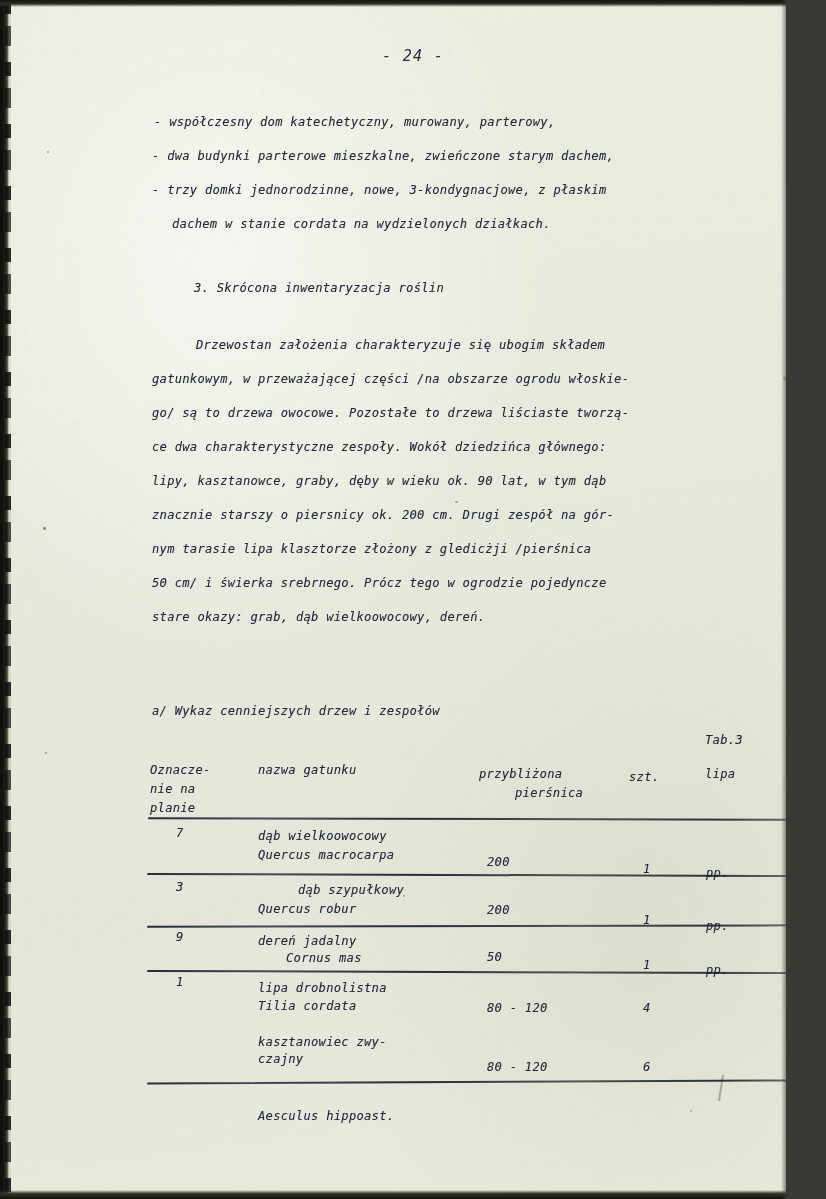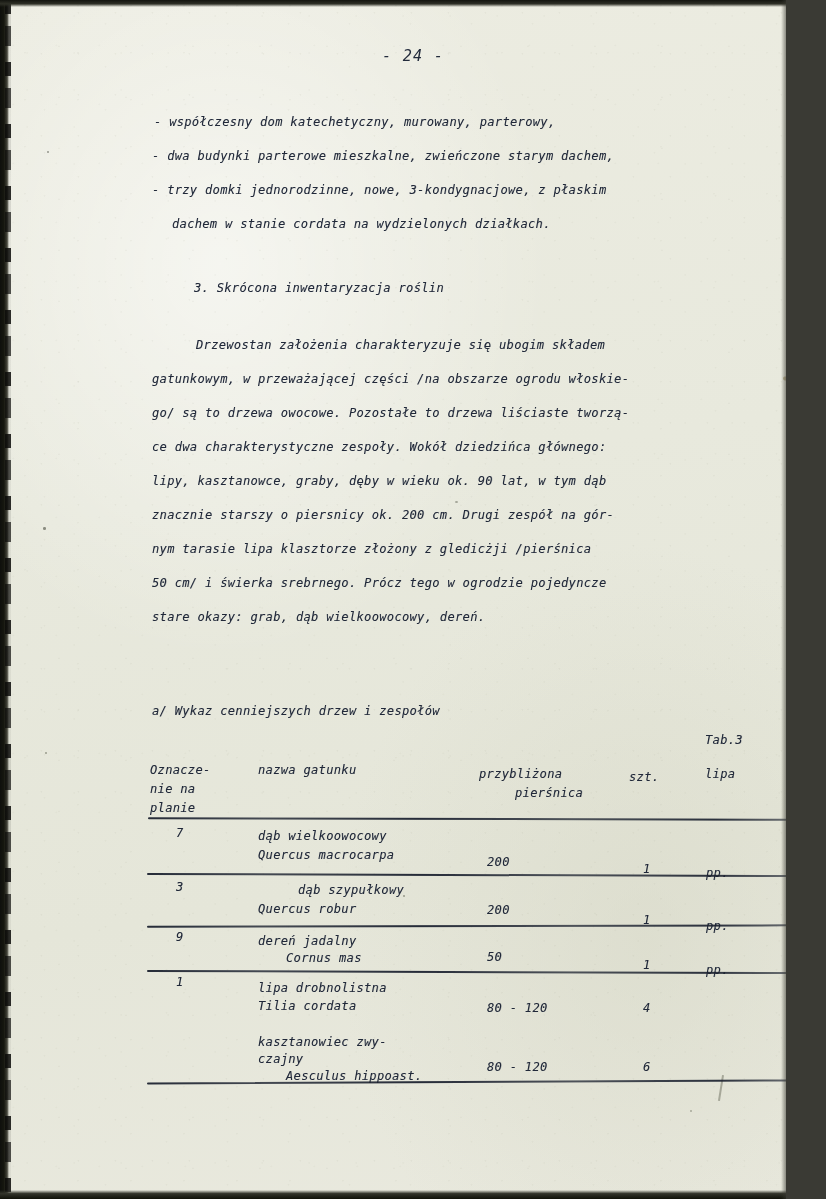--- a/index.html
+++ b/index.html
@@ -198,21 +198,21 @@
     <div class="rule" style="left:147px;top:971px;width:643px;transform:rotate(0.2deg);"></div>
 
     <div class="ln" style="left:176px;top:975px;">1</div>
     <div class="ln" style="left:258px;top:981px;">lipa drobnolistna</div>
     <div class="ln" style="left:258px;top:999px;">Tilia cordata</div>
     <div class="ln" style="left:487px;top:1001px;">80 - 120</div>
     <div class="ln" style="left:643px;top:1001px;">4</div>
 
     <div class="ln" style="left:258px;top:1035px;">kasztanowiec zwy-</div>
     <div class="ln" style="left:258px;top:1052px;">czajny</div>
-    <div class="ln" style="left:258px;top:1069px;margin-left:28px;">Aesculus hippoast.</div>
+    <div class="ln" style="left:258px;top:1109px;">Aesculus hippoast.</div>
     <div class="ln" style="left:487px;top:1060px;">80 - 120</div>
     <div class="ln" style="left:643px;top:1060px;">6</div>
 
     <div class="rule" style="left:147px;top:1081px;width:651px;transform:rotate(-0.28deg);"></div>
 
   </div>
 
   <div class="scan-edge-left"></div>
   <div class="scan-edge-top"></div>
   <div class="scan-edge-bottom"></div>

